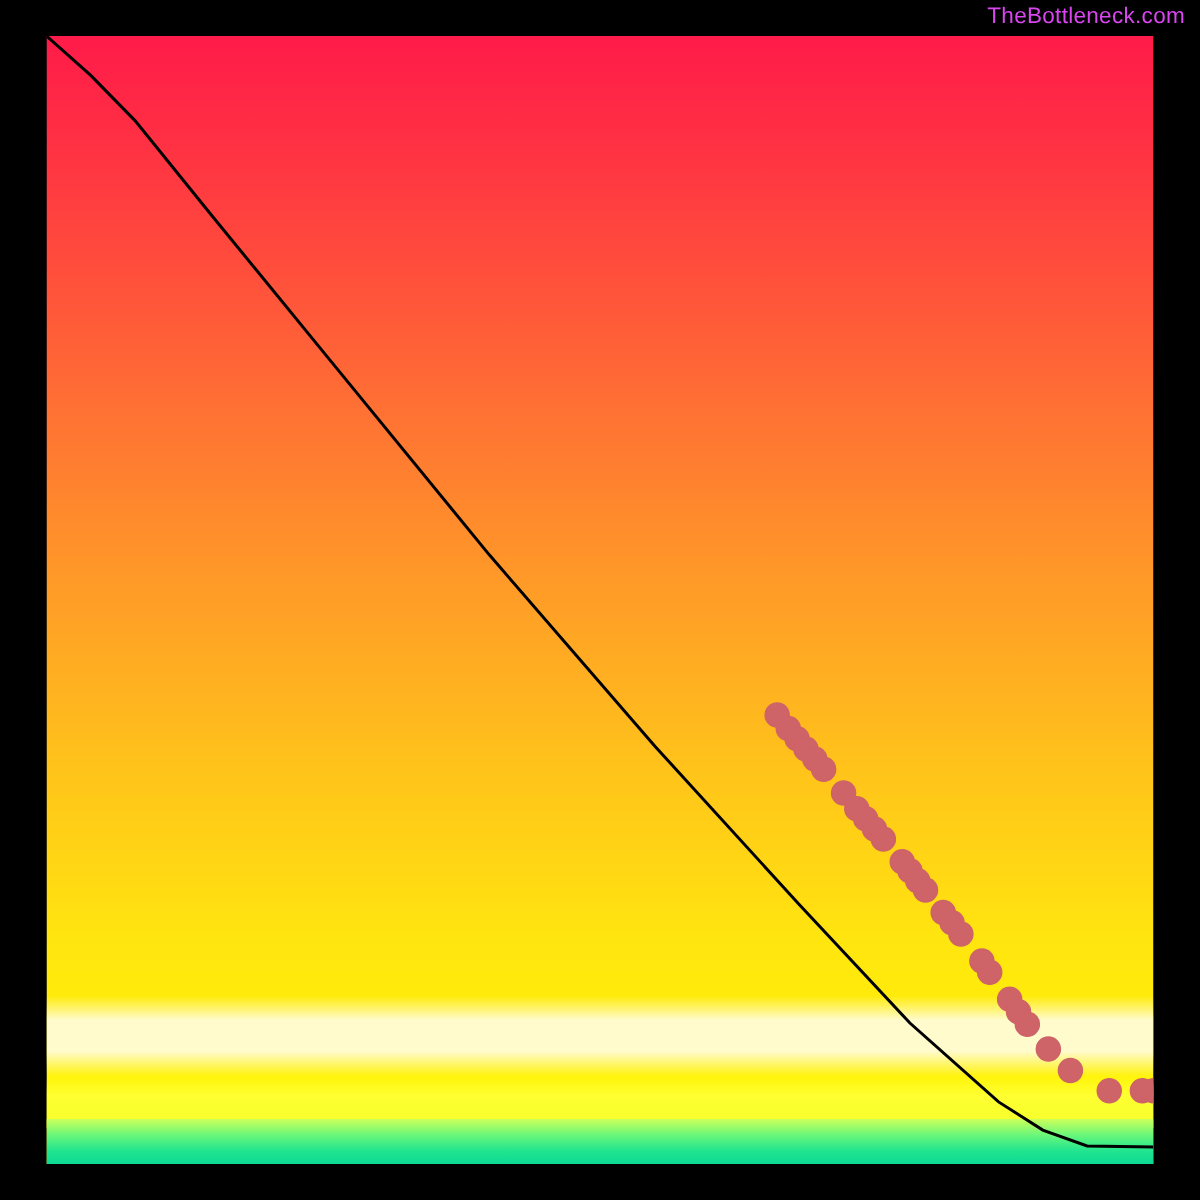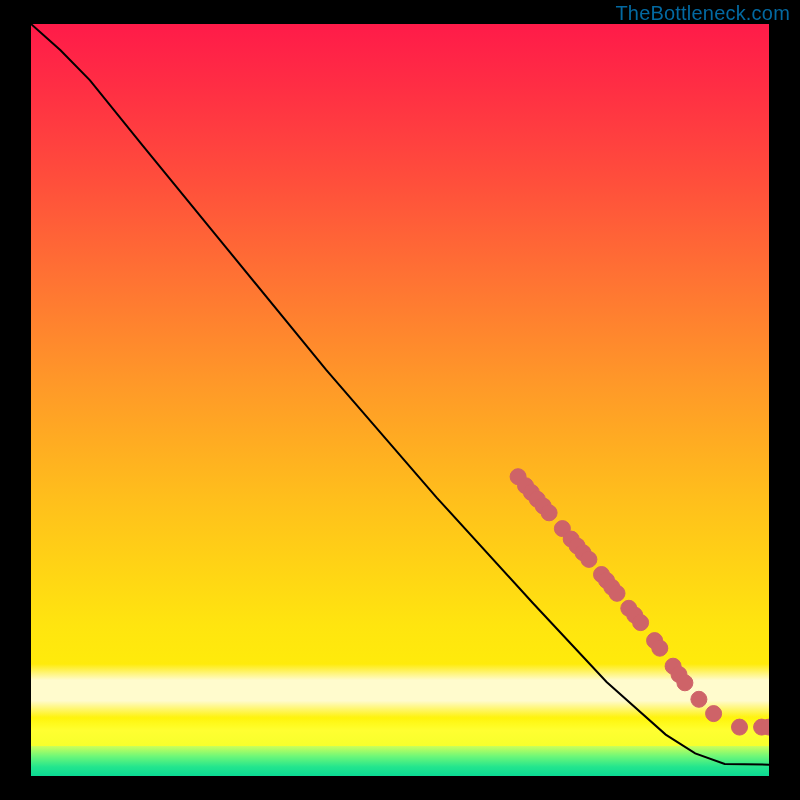--- a/index.html
+++ b/index.html
@@ -14,22 +14,22 @@
   .frame {
     position: relative;
     width: 800px;
     height: 800px;
     background: #000;
   }
   .watermark {
     position: absolute;
     top: 2px;
     right: 10px;
-    color: #0369a1;
-    font-size: 20px;
+    color: #d946ef;
+    font-size: 15px;
     font-weight: 400;
     letter-spacing: 0.2px;
     z-index: 5;
   }
   .inner {
     position: absolute;
     left: 31px;
     top: 24px;
     width: 738px;
     height: 752px;

